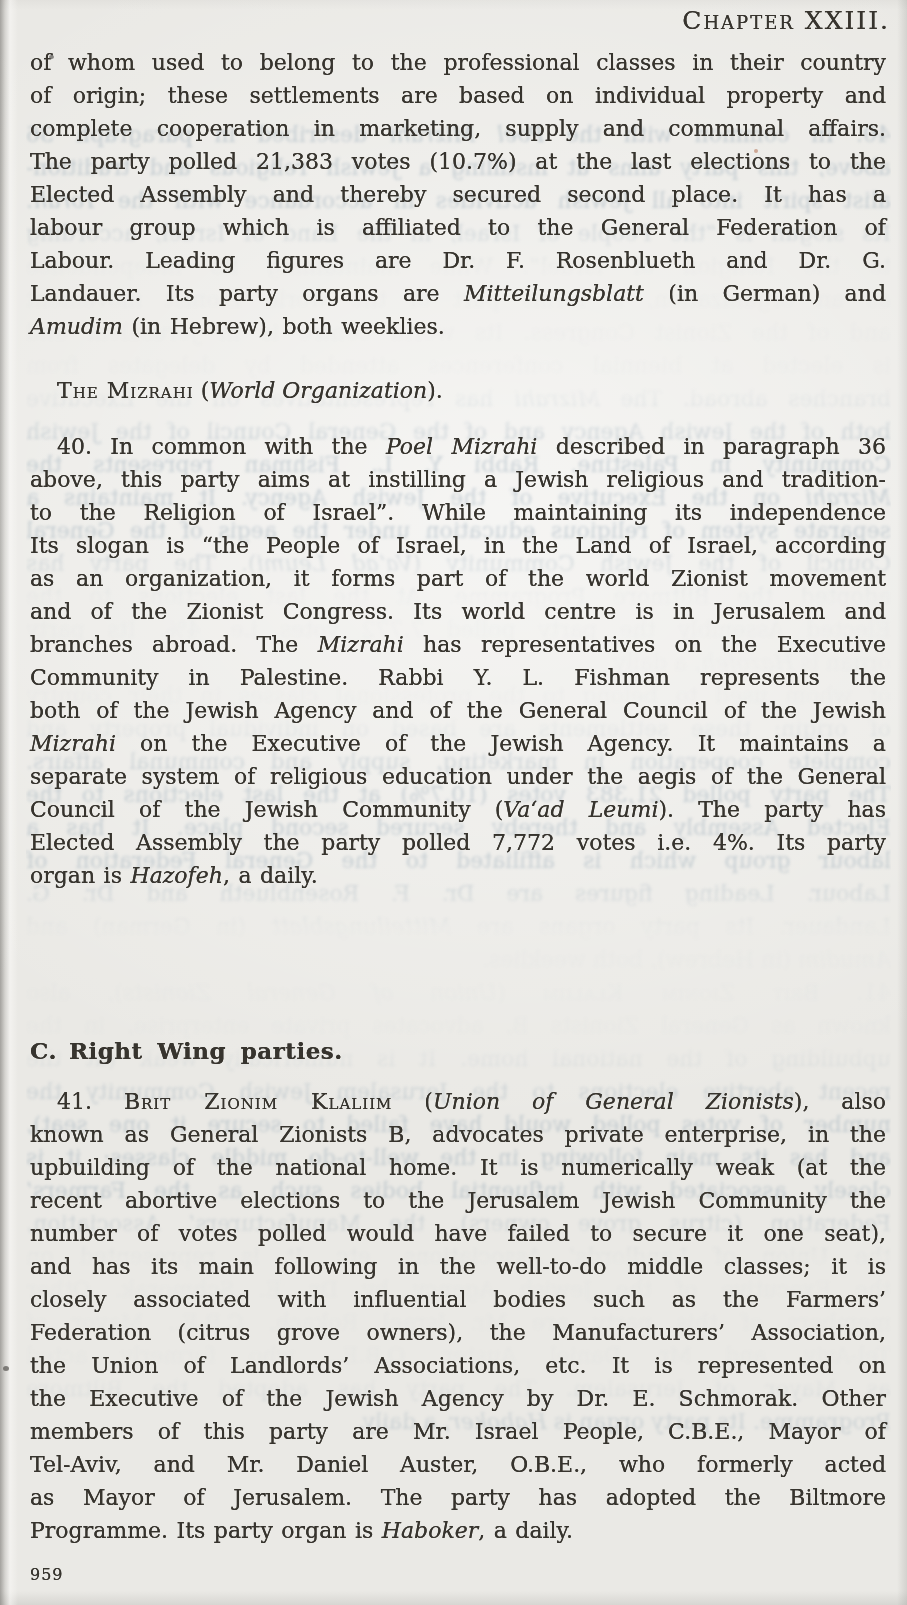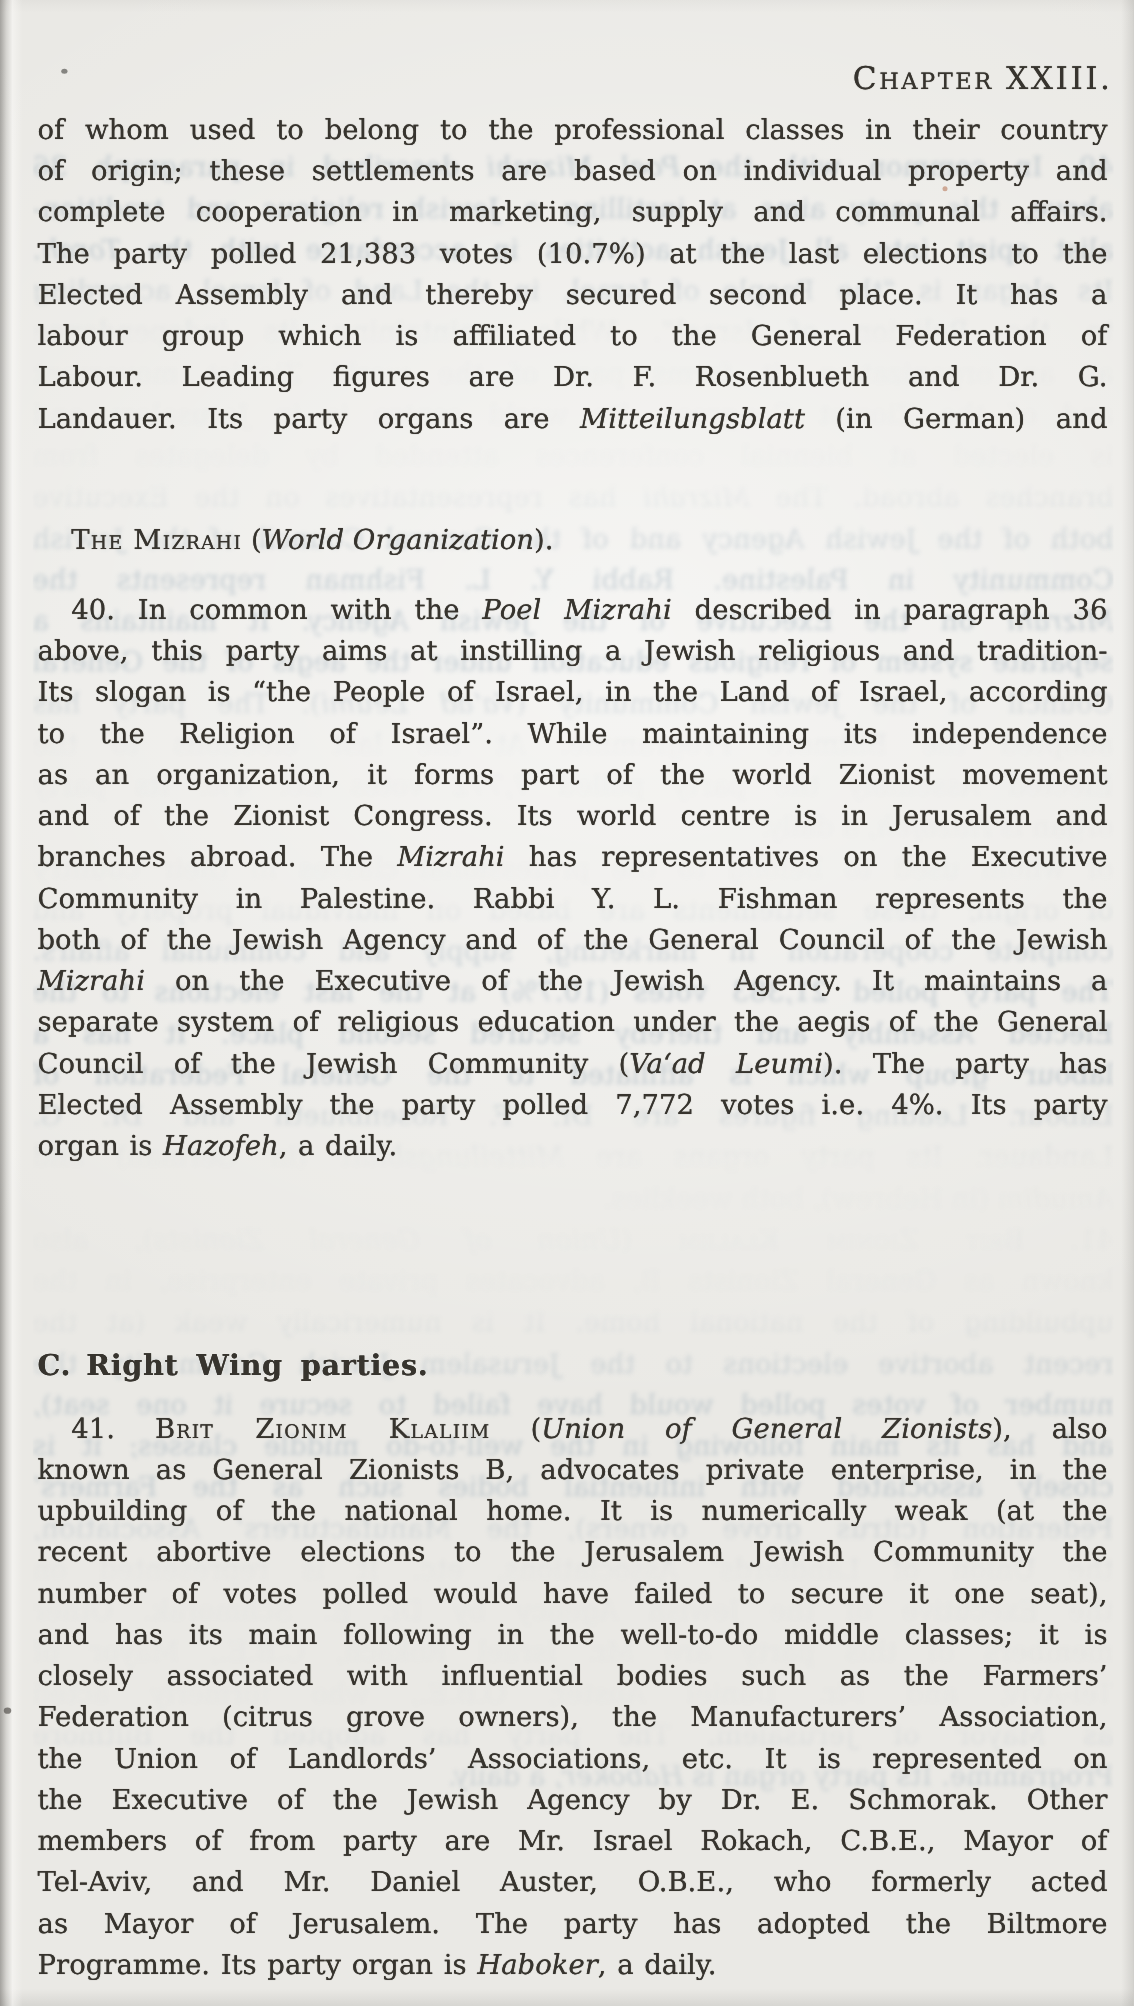--- a/index.html
+++ b/index.html
@@ -30,21 +30,21 @@
     filter:blur(1.8px);
     opacity:0.40;
     color:var(--ghost);
     font-size:22px;line-height:33px;
     -webkit-mask-image:repeating-linear-gradient(180deg,#000 0 90px,rgba(0,0,0,0.10) 150px 270px,#000 330px);
     mask-image:repeating-linear-gradient(180deg,#000 0 90px,rgba(0,0,0,0.10) 150px 270px,#000 330px);
     pointer-events:none;
   }
   .ghost .line{text-shadow:none;}
   
-  .printed{position:absolute;z-index:2;margin-top:42px;}
+  .printed{position:absolute;z-index:2;}
   .running-header{
     top:4px;right:17px;
     font-size:25px;line-height:33px;
     font-variant:small-caps;
     letter-spacing:2px;
     text-shadow:0 0 0.6px currentColor;
   }
   .para{
     left:30px;width:856px;
     font-size:22px;line-height:33px;
@@ -148,29 +148,30 @@
 
   <div class="printed para p1">
       <div class="line"><span>of whom used to belong to the professional classes in their country</span></div>
       <div class="line"><span>of origin; these settlements are based on individual property and</span></div>
       <div class="line"><span>complete cooperation in marketing, supply and communal affairs.</span></div>
       <div class="line"><span>The party polled 21,383 votes (10.7%) at the last elections to the</span></div>
       <div class="line"><span>Elected Assembly and thereby secured second place. It has a</span></div>
       <div class="line"><span>labour group which is affiliated to the General Federation of</span></div>
       <div class="line"><span>Labour. Leading figures are Dr. F. Rosenblueth and Dr. G.</span></div>
       <div class="line"><span>Landauer. Its party organs are </span><span class="seg-i">Mitteilungsblatt</span><span> (in German) and</span></div>
+      <div class="line last"><span class="seg-i">Amudim</span><span> (in Hebrew), both weeklies.</span></div>
     </div>
 
   <div class="printed heading-mizrahi"><span class="seg-sc">The Mizrahi</span><span> (</span><span class="seg-i">World Organization</span><span>).</span></div>
 
   <div class="printed para p40">
       <div class="line indent"><span>40. In common with the </span><span class="seg-i">Poel Mizrahi</span><span> described in paragraph 36</span></div>
       <div class="line"><span>above, this party aims at instilling a Jewish religious and tradition-</span></div>
+      <div class="line"><span>to the Religion of Israel”. While maintaining its independence</span></div>
       <div class="line"><span>Its slogan is “the People of Israel, in the Land of Israel, according</span></div>
-      <div class="line"><span>to the Religion of Israel”. While maintaining its independence</span></div>
       <div class="line"><span>as an organization, it forms part of the world Zionist movement</span></div>
       <div class="line"><span>and of the Zionist Congress. Its world centre is in Jerusalem and</span></div>
       <div class="line"><span>branches abroad. The </span><span class="seg-i">Mizrahi</span><span> has representatives on the Executive</span></div>
       <div class="line"><span>Community in Palestine. Rabbi Y. L. Fishman represents the</span></div>
       <div class="line"><span>both of the Jewish Agency and of the General Council of the Jewish</span></div>
       <div class="line"><span class="seg-i">Mizrahi</span><span> on the Executive of the Jewish Agency. It maintains a</span></div>
       <div class="line"><span>separate system of religious education under the aegis of the General</span></div>
       <div class="line"><span>Council of the Jewish Community (</span><span class="seg-i">Va‘ad Leumi</span><span>). The party has</span></div>
       <div class="line"><span>Elected Assembly the party polled 7,772 votes i.e. 4%. Its party</span></div>
       <div class="line last"><span>organ is </span><span class="seg-i">Hazofeh</span><span>, a daily.</span></div>
@@ -182,21 +183,21 @@
       <div class="line indent"><span>41. </span><span class="seg-sc">Brit Zionim Klaliim</span><span> (</span><span class="seg-i">Union of General Zionists</span><span>), also</span></div>
       <div class="line"><span>known as General Zionists B, advocates private enterprise, in the</span></div>
       <div class="line"><span>upbuilding of the national home. It is numerically weak (at the</span></div>
       <div class="line"><span>recent abortive elections to the Jerusalem Jewish Community the</span></div>
       <div class="line"><span>number of votes polled would have failed to secure it one seat),</span></div>
       <div class="line"><span>and has its main following in the well-to-do middle classes; it is</span></div>
       <div class="line"><span>closely associated with influential bodies such as the Farmers’</span></div>
       <div class="line"><span>Federation (citrus grove owners), the Manufacturers’ Association,</span></div>
       <div class="line"><span>the Union of Landlords’ Associations, etc. It is represented on</span></div>
       <div class="line"><span>the Executive of the Jewish Agency by Dr. E. Schmorak. Other</span></div>
-      <div class="line"><span>members of from party are Mr. Israel Rokach, C.B.E., Mayor of</span></div>
+      <div class="line"><span>members of this party are Mr. Israel People, C.B.E., Mayor of</span></div>
       <div class="line"><span>Tel-Aviv, and Mr. Daniel Auster, O.B.E., who formerly acted</span></div>
       <div class="line"><span>as Mayor of Jerusalem. The party has adopted the Biltmore</span></div>
       <div class="line last"><span>Programme. Its party organ is </span><span class="seg-i">Haboker</span><span>, a daily.</span></div>
     </div>
 
   <div class="printed page-number">959</div>
 
   <div class="speck speck-a"></div>
   <div class="speck speck-b"></div>
   <div class="speck speck-c"></div>

